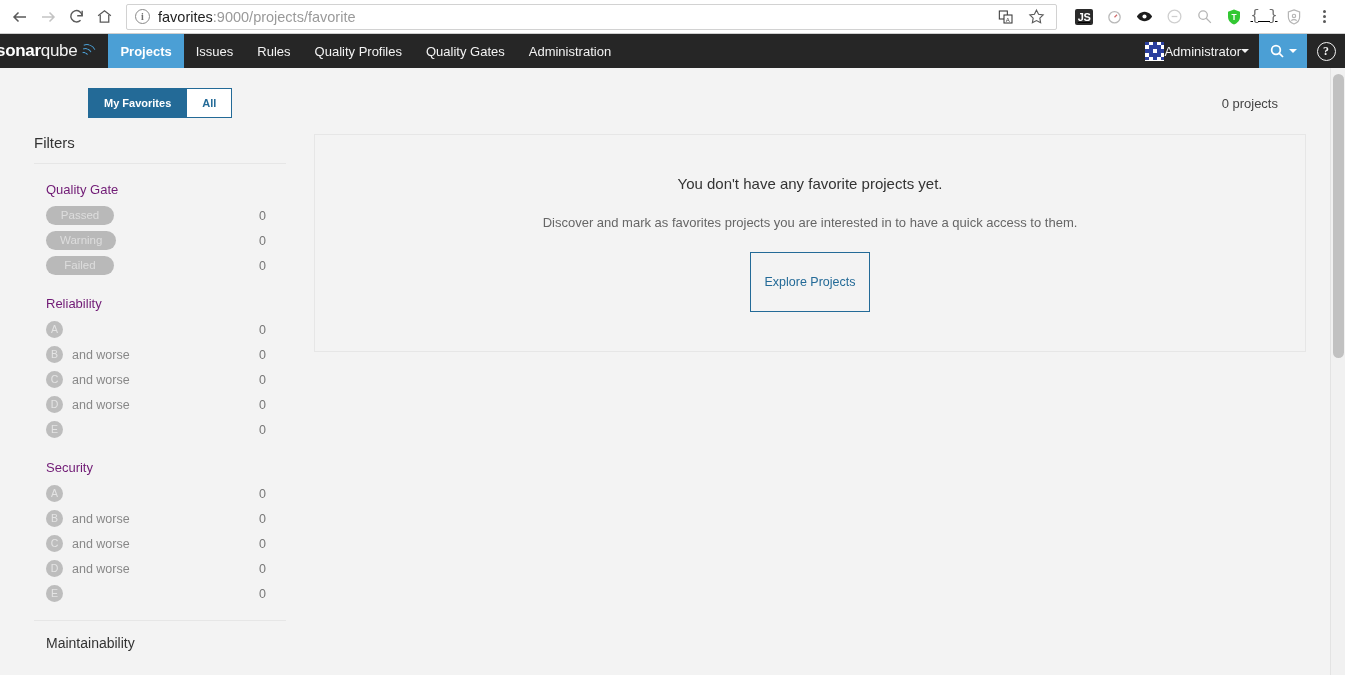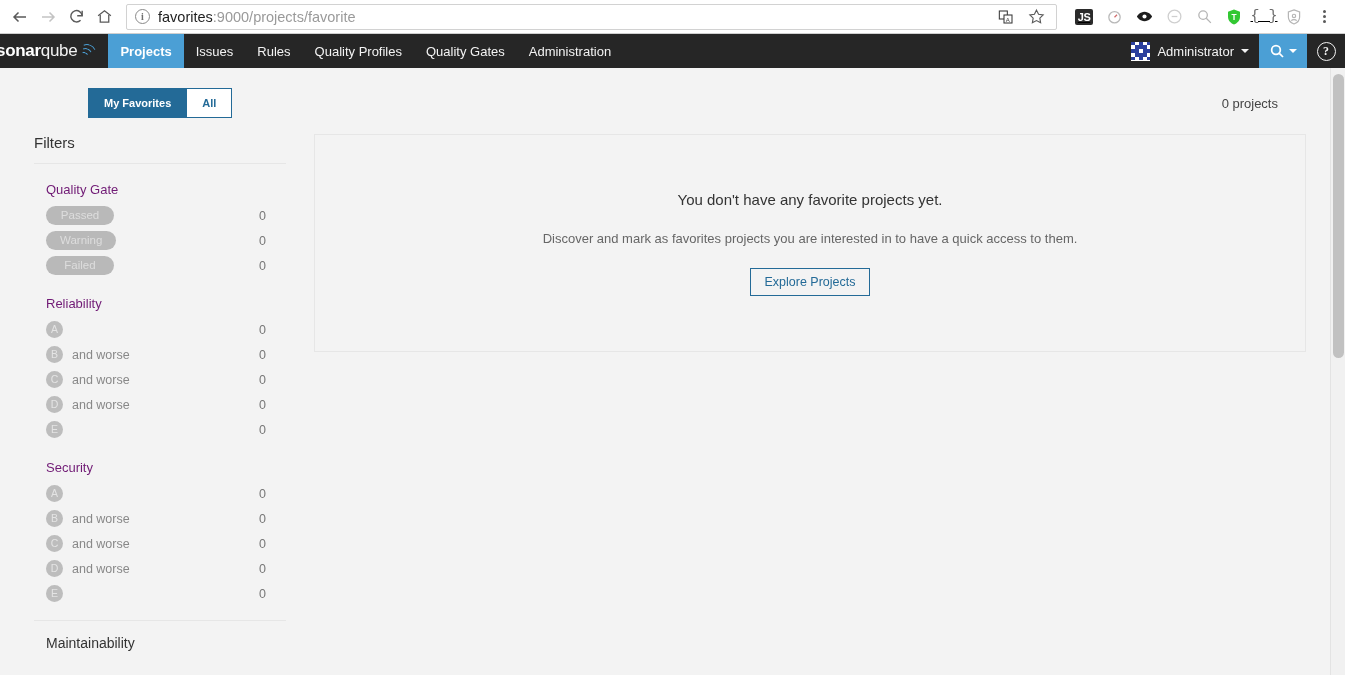--- a/index.html
+++ b/index.html
@@ -89,21 +89,21 @@
   .sq-menu { display: flex; align-items: stretch; }
   .sq-menu a {
     display: flex; align-items: center;
     padding: 16px 12px;
     color: #f3f3f3; font-size: 13px; text-decoration: none;
     white-space: nowrap;
   }
   .sq-menu a.active { background: #4b9fd5; color: #fff; font-weight: bold; }
 
   .sq-right { margin-left: auto; display: flex; align-items: stretch; }
-  .sq-user { display: flex; align-items: center; padding: 0 10px; color: #f3f3f3; font-size: 13px; gap: 7px; }
+  .sq-user { display: flex; align-items: center; padding: 0 10px; color: #f3f3f3; font-size: 13px; }
   .avatar {
     width: 19px; height: 19px; background: #ffffff; flex: 0 0 auto;
     display: grid; grid-template-columns: repeat(5,1fr); grid-template-rows: repeat(5,1fr);
   }
   .avatar i { display: block; }
   .caret {
     width: 0; height: 0; border-left: 4px solid transparent;
     border-right: 4px solid transparent; border-top: 4px solid currentColor;
     display: inline-block;
   }
@@ -172,21 +172,21 @@
   .main-col { flex: 1 1 auto; padding-left: 28px; padding-top: 14px; }
   .empty-panel {
     border: 1px solid #e6e6e6; background: #f3f3f3;
     height: 218px;
     display: flex; flex-direction: column; align-items: center; justify-content: center;
   }
   .empty-title { font-size: 15px; color: #333; margin-bottom: 23px; }
   .empty-sub { font-size: 13px; color: #666; margin-bottom: 22px; }
   .explore-btn {
     font-size: 12.5px; color: #236a97; background: transparent;
-    border: 1px solid #236a97; padding: 6px 13px; line-height: 14px;
+    border: 1px solid #236a97; padding: 22px 13px; line-height: 14px;
   }
 
   
   .scrollbar {
     position: absolute; right: 0; top: 0; width: 15px; height: 607px;
     background: #f1f1f1; border-left: 1px solid #e3e3e3;
   }
   .scrollbar .thumb {
     position: absolute; top: 6px; left: 2px; width: 11px; height: 284px;
     background: #c1c1c1; border-radius: 6px;

